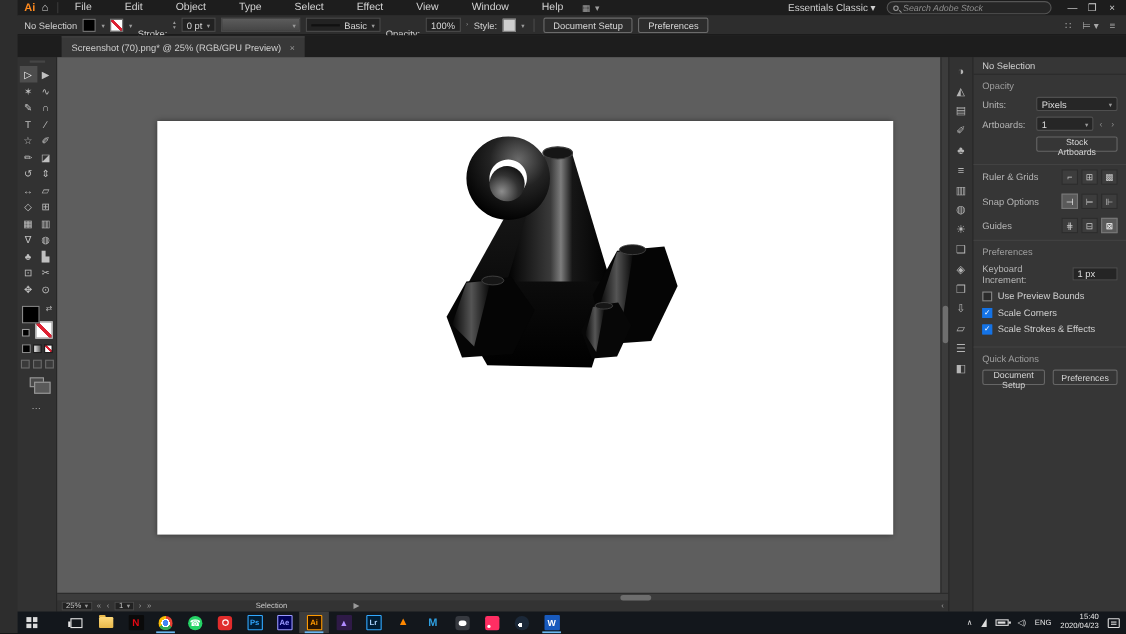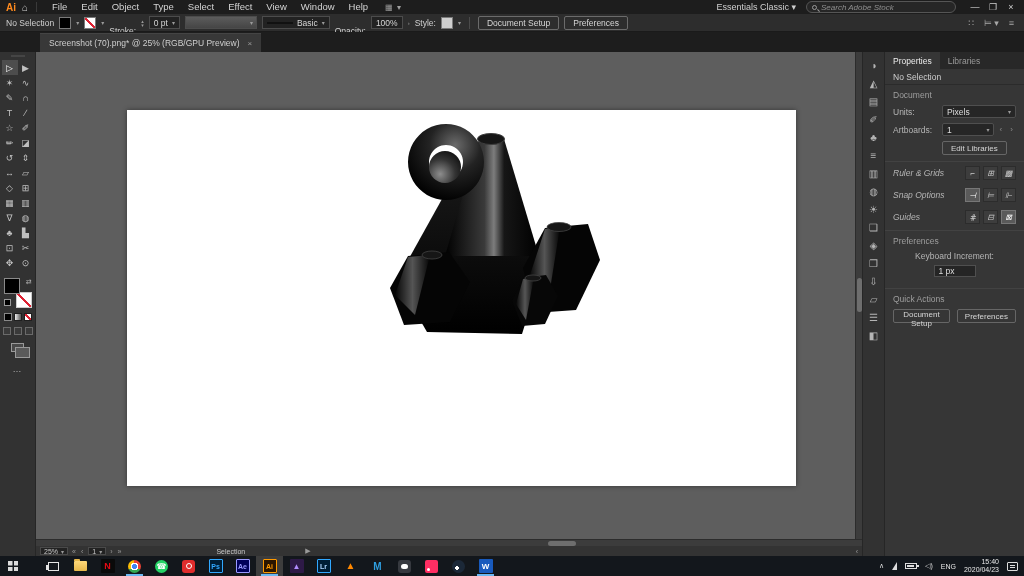--- a/index.html
+++ b/index.html
@@ -1,23 +1,23 @@
 <!DOCTYPE html>
 <html><head>
 <meta charset="utf-8">
 <style>
   html,body{margin:0;padding:0;background:#000;}
   *{box-sizing:border-box;font-family:"Liberation Sans",sans-serif;-webkit-font-smoothing:antialiased;}
-  #app{position:relative;width:1024px;height:576px;overflow:hidden;background:#2d2d2d;display:flex;flex-direction:column;}
+  #app{position:relative;width:1024px;height:576px;overflow:hidden;background:#2d2d2d;display:flex;flex-direction:column;padding-left:16px;}
   
   .menubar{height:14px;background:#1d1d1d;display:flex;align-items:center;gap:0;padding:0 4px;flex:0 0 auto;}
   .ai-logo{color:#ff8a1e;font-weight:bold;font-size:10px;margin:0 6px 0 2px;}
   .home-ic{color:#cfcfcf;font-size:10px;margin-right:8px;}
   .mb-sep{width:1px;height:10px;background:#3a3a3a;margin-right:8px;}
-  .menus{display:flex;gap:0;}
+  .menus{display:flex;gap:16px;}
   .mi{color:#d4d4d4;font-size:9.5px;padding:0 7px;line-height:14px;cursor:default;}
   .arrange{color:#9f9f9f;font-size:8px;margin-left:10px;letter-spacing:1px;}
   .mb-right{margin-left:auto;display:flex;align-items:center;gap:10px;}
   .workspace{color:#cfcfcf;font-size:9px;}
   .stock{display:flex;align-items:center;background:#262626;border:1px solid #555;border-radius:8px;height:12px;width:150px;padding:0 5px;gap:4px;}
   .lens{width:5px;height:5px;border:1px solid #9a9a9a;border-radius:50%;position:relative;flex:0 0 auto;}
   .lens::after{content:"";position:absolute;left:4px;top:4px;width:3px;height:1px;background:#9a9a9a;transform:rotate(45deg);}
   .stock input{background:transparent;border:0;outline:0;color:#bbb;font-size:8px;width:100%;padding:0;font-style:italic;}
   .stock input::placeholder{color:#8f8f8f;}
   .winctl{display:flex;gap:0;}
@@ -90,26 +90,26 @@
   .pstatus{height:16px;display:flex;align-items:center;padding:0 8px;color:#cfcfcf;border-bottom:1px solid #2b2b2b;}
   .psec{padding:5px 8px 4px;}
   .ptitle{color:#9e9e9e;margin-bottom:5px;}
   .prow{display:flex;align-items:center;margin-bottom:5px;gap:5px;}
   .plabel{color:#b5b5b5;width:44px;text-align:left;flex:0 0 auto;}
   .pselect{background:#262626;border:1px solid #4f4f4f;border-radius:2px;height:13px;flex:1;display:flex;align-items:center;justify-content:space-between;padding:0 4px;color:#dedede;}
   .pselect .chev{font-size:6px;}
   .pnavarr{color:#8a8a8a;font-size:8px;letter-spacing:3px;}
   .pbtn-wide{margin-left:49px;height:14px;border:1px solid #666;border-radius:2px;background:transparent;color:#d6d6d6;font-size:8px;padding:0 8px;}
   .pdiv{border-top:1px solid #424242;margin:2px 0 0;}
-  .irow{display:flex;align-items:center;padding:4px 8px;font-style:italic;}
+  .irow{display:flex;align-items:center;padding:4px 8px;}
   .irow .plabel2{color:#b5b5b5;flex:1;}
   .ibtns{display:flex;gap:3px;}
   .pbtn{width:15px;height:14px;background:#3d3d3d;border:1px solid #2c2c2c;display:flex;align-items:center;justify-content:center;color:#c8c8c8;font-size:8px;}
   .pbtn[data-pressed="true"]{background:#5a5a5a;color:#fff;border-color:#777;}
-  .kirow{display:flex;align-items:center;gap:4px;margin:3px 14px 5px;flex-direction:column;}
+  .kirow{display:flex;align-items:center;gap:4px;margin:3px 0 5px;}
   .kifield{background:#252525;border:1px solid #4f4f4f;height:12px;width:42px;display:flex;align-items:center;padding:0 4px;color:#dedede;}
   .cbrow{display:flex;align-items:center;gap:5px;margin-bottom:5px;}
   .cb-box{width:9px;height:9px;border:1px solid #8a8a8a;background:#2a2a2a;flex:0 0 auto;display:flex;align-items:center;justify-content:center;color:#fff;font-size:7px;}
   .cbrow[data-checked="true"] .cb-box{background:#1473e6;border-color:#1473e6;}
   .cbrow[data-checked="true"] .cb-box::after{content:"✓";}
   .cb-label{color:#d0d0d0;}
   .qbtns{display:flex;gap:7px;}
   .qbtn{height:14px;border:1px solid #666;border-radius:2px;background:transparent;color:#d6d6d6;font-size:8px;padding:0 7px;flex:1;}
   
   .taskbar{height:20px;background:#13171c;display:flex;align-items:center;flex:0 0 auto;}
@@ -396,43 +396,39 @@
         <div class="dicon">❑</div>
         <div class="dicon">◈</div>
         <div class="dicon">❐</div>
         <div class="dicon">⇩</div>
         <div class="dicon">▱</div>
         <div class="dicon">☰</div>
         <div class="dicon">◧</div>
       </div>
 
     <div class="props">
-      <div class="ptabs">
-        <span class="ptab active">Properties</span>
-        <span class="ptab">Libraries</span>
-      </div>
       <div class="pstatus">No Selection</div>
       <div class="psec">
-        <div class="ptitle">Document</div>
+        <div class="ptitle">Opacity</div>
         <div class="prow">
           <span class="plabel">Units:</span>
           <div class="pselect">
               <span>Pixels</span>
               <span class="chev">▾</span>
             </div>
         </div>
         <div class="prow">
           <span class="plabel">Artboards:</span>
           <div class="pselect">
               <span>1</span>
               <span class="chev">▾</span>
             </div>
           <span class="pnavarr">‹ ›</span>
         </div>
-        <button class="pbtn-wide">Edit Libraries</button>
+        <button class="pbtn-wide">Stock Artboards</button>
       </div>
       <div class="pdiv"></div>
       <div class="irow">
         <span class="plabel2">Ruler &amp; Grids</span>
         <div class="ibtns">
 
         <span class="pbtn">⌐</span>
             <span class="pbtn">⊞</span>
             <span class="pbtn">▩</span>
           </div>
@@ -457,20 +453,37 @@
       </div>
       <div class="pdiv"></div>
       <div class="psec">
         <div class="ptitle">Preferences</div>
         <div class="kirow">
           <span style="color:#b5b5b5;">Keyboard Increment:</span>
           <div class="kifield">
               <span>1 px</span>
             </div>
         </div>
+        <div>
+
+            <div class="cbrow" data-checked="false">
+              <span class="cb-box"></span>
+              <span class="cb-label">Use Preview Bounds</span>
+            </div>
+
+            <div class="cbrow" data-checked="true">
+              <span class="cb-box"></span>
+              <span class="cb-label">Scale Corners</span>
+            </div>
+
+            <div class="cbrow" data-checked="true">
+              <span class="cb-box"></span>
+              <span class="cb-label">Scale Strokes &amp; Effects</span>
+            </div>
+          </div>
       </div>
       <div class="pdiv"></div>
       <div class="psec">
         <div class="ptitle">Quick Actions</div>
         <div class="qbtns">
 
         <button class="qbtn">Document Setup</button>
             <button class="qbtn">Preferences</button>
           </div>
       </div>

